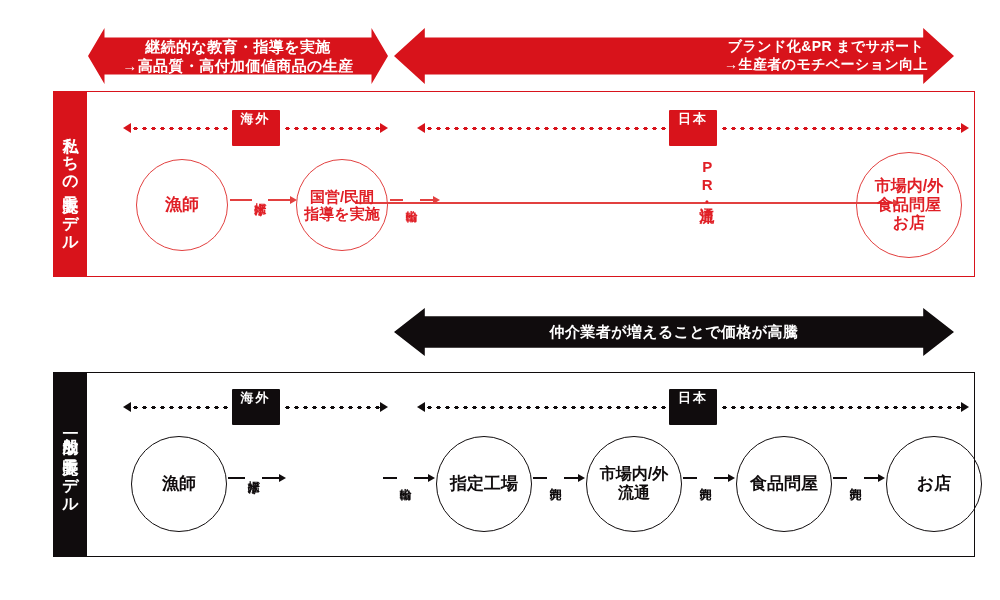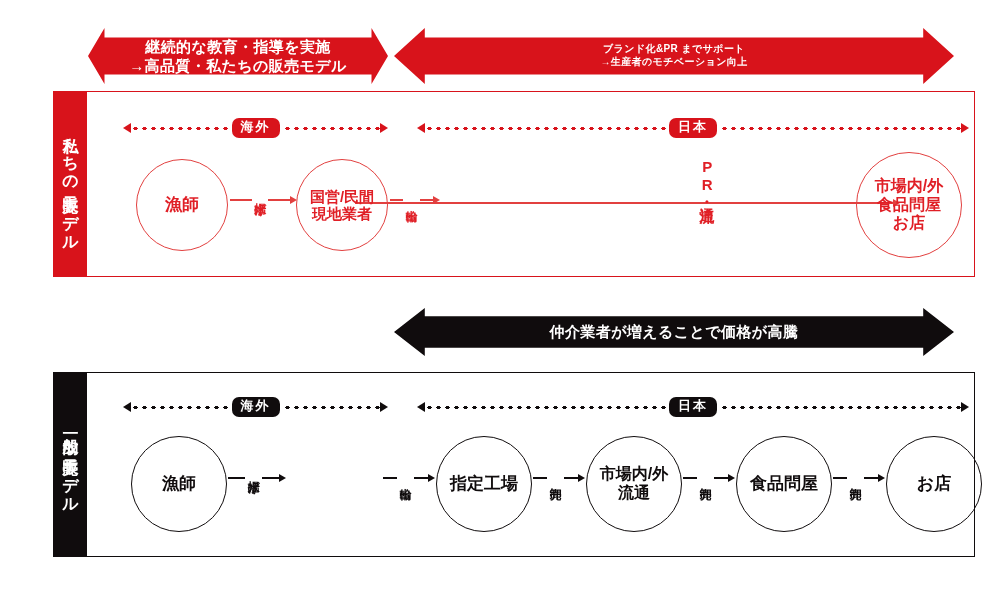--- a/index.html
+++ b/index.html
@@ -56,21 +56,21 @@
     background-image: radial-gradient(circle, currentColor 45%, transparent 47%);
     background-size: 9px 3px; background-repeat: repeat-x;
     background-position: left center;
   }
   .rail .tipL, .rail .tipR { width: 0; height: 0; flex: 0 0 auto; }
   .rail .tipL { border-top: 5px solid transparent; border-bottom: 5px solid transparent; border-right: 8px solid currentColor; }
   .rail .tipR { border-top: 5px solid transparent; border-bottom: 5px solid transparent; border-left: 8px solid currentColor; }
   .rail .badge {
     flex: 0 0 auto;
     color: #fff; font-weight: bold; font-size: 13px;
-    padding: 2px 9px 3px; border-radius: 7px; margin: 0 3px;
+    padding: 2px 9px 20px; border-radius: 1px; margin: 0 3px;
     letter-spacing: 2px; line-height: 1.1;
   }
   .rail.red { color: #D8131B; }
   .rail.red .badge { background: #D8131B; }
   .rail.black { color: #100C0D; }
   .rail.black .badge { background: #100C0D; }
 
   
   .node {
     position: absolute;
@@ -113,24 +113,24 @@
     letter-spacing: 1px;
   }
 </style>
 </head>
 <body>
 
 <div id="stage">
 
   <div class="banner red arr-both" style="left:88px; top:28px; width:300px; height:56px; font-size:15px;">
     <span class="btxt">継続的な教育・指導を実施
-→高品質・私たちの販売モデル</span>
-  </div>
-
-  <div class="banner red arr-both" style="left:394px; top:28px; width:560px; height:56px; font-size:10px;">
+→高品質・高付加価値商品の生産</span>
+  </div>
+
+  <div class="banner red arr-both" style="left:394px; top:28px; width:560px; height:56px; font-size:14px;justify-content:flex-end;">
     <span class="btxt">ブランド化&amp;PR までサポート
 →生産者のモチベーション向上</span>
   </div>
 
   <div class="panel red" style="left:53px; top:91px; width:922px; height:186px;">
     <div class="side-label">私たちの販売モデル</div>
     <div class="panel-body">
 
       <div class="rail red" style="left:36px; top:30px; width:265px;">
         <div class="tipL"></div>
@@ -157,21 +157,21 @@
       <div class="node red" style="left:49px; top:67px; width:92px; height:92px; font-size:17px;">漁師</div>
 
       <div class="conn red" style="left:143px; top:99px; width:67px; height:18px;">
         <div class="seg"></div>
         <div class="lbl">水揚げ</div>
         <div class="seg"></div>
         <div class="head"></div>
       </div>
 
       <div class="node red" style="left:209px; top:67px; width:92px; height:92px; font-size:15px;">国営/民間
-現地業者</div>
+指導を実施</div>
 
       <div class="conn red" style="left:303px; top:99px; width:50px; height:18px;">
         <div class="seg"></div>
         <div class="lbl">輸出</div>
         <div class="seg"></div>
         <div class="head"></div>
       </div>
 
 
       <div class="node red" style="left:769px; top:60px; width:106px; height:106px; font-size:16px;">市場内/外

